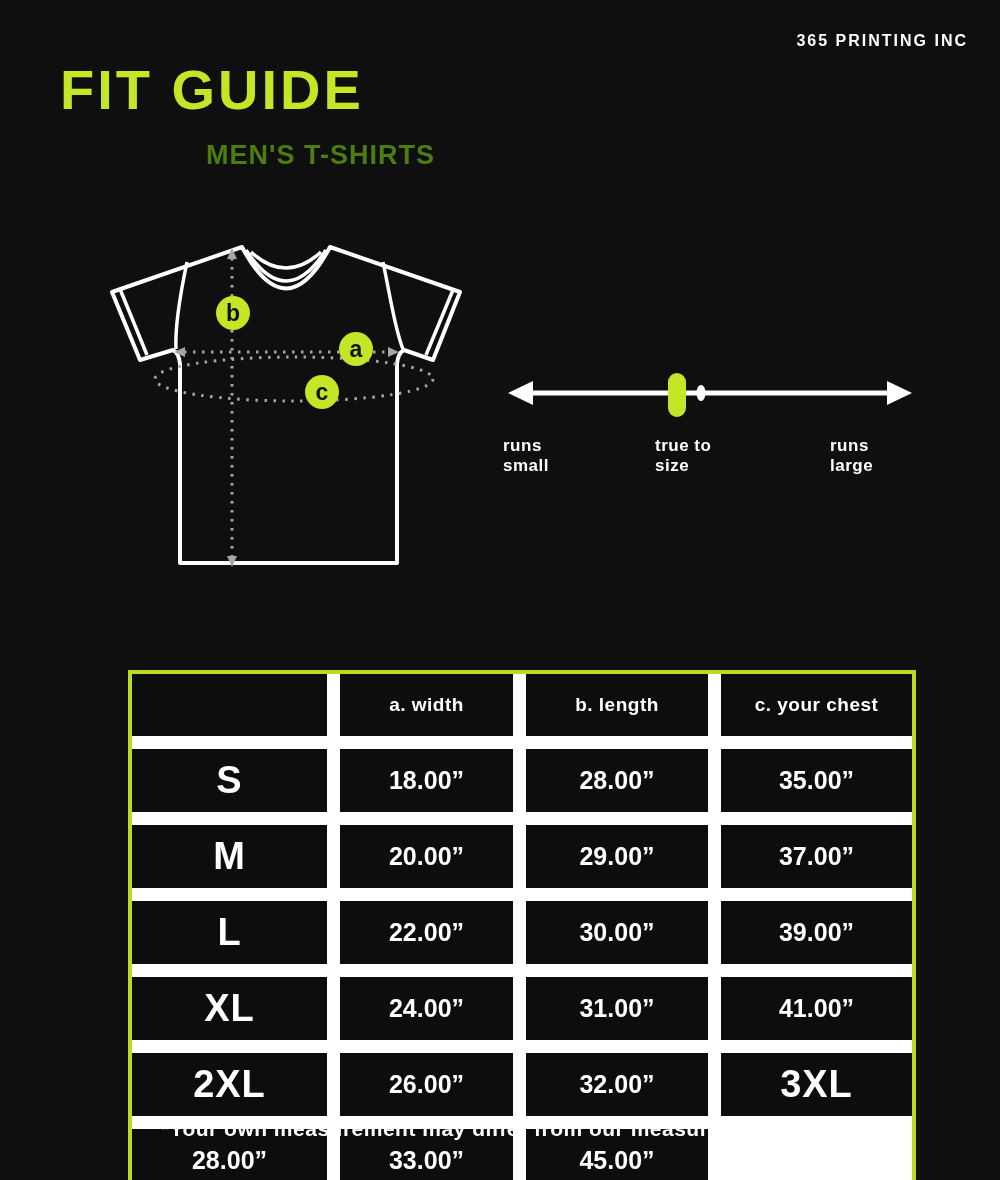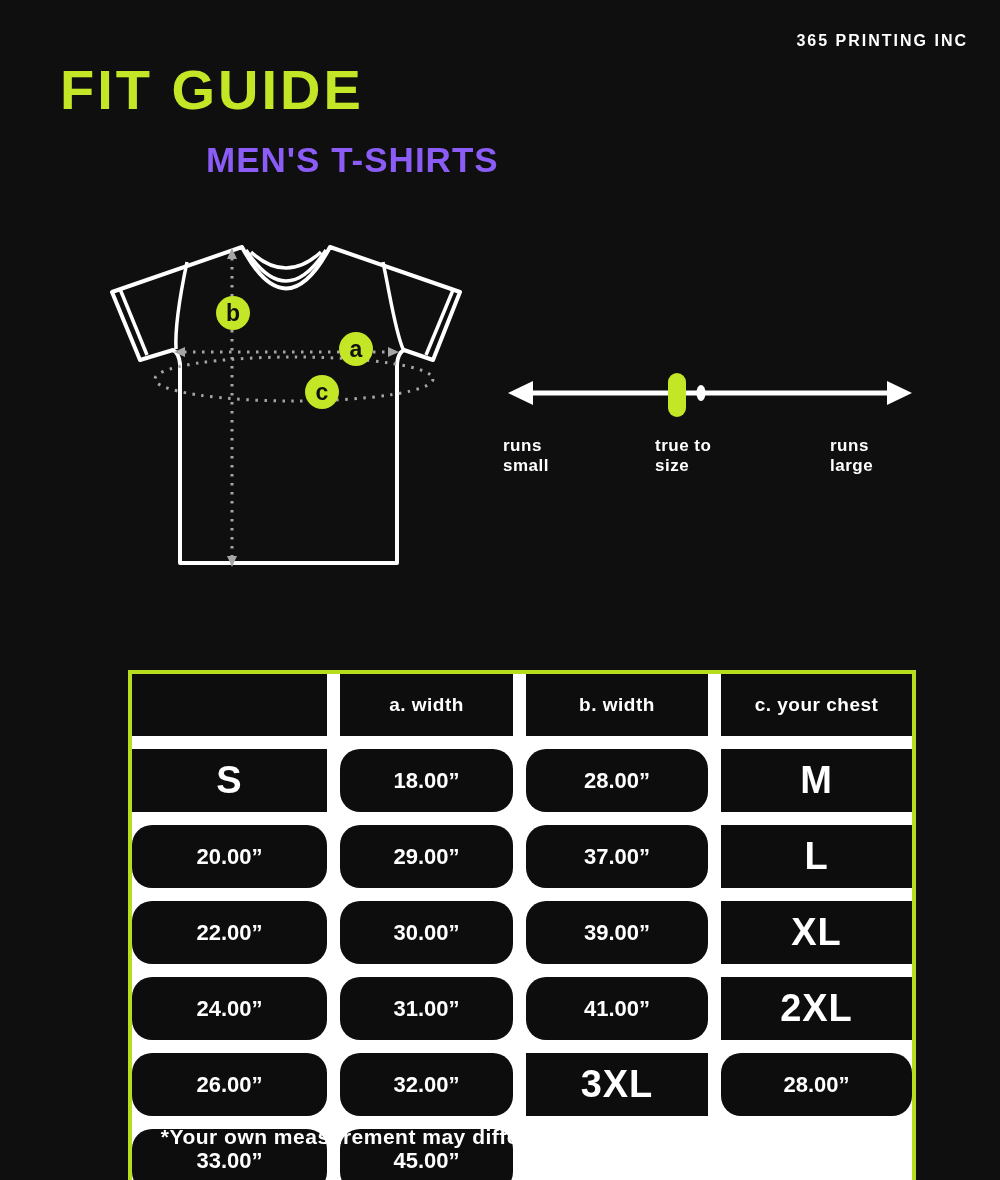--- a/index.html
+++ b/index.html
@@ -1,41 +1,41 @@
 <!DOCTYPE html>
 <html><head>
 <meta charset="utf-8">
 <style>
   html,body{margin:0;padding:0;background:#0f0f0f;}
   body{font-family:"Liberation Sans",sans-serif;-webkit-font-smoothing:antialiased;}
   .canvas{position:relative;width:1000px;height:1180px;background:#0f0f0f;overflow:hidden;}
 
   .brand{position:absolute;top:32px;right:32px;color:#fff;font-size:16px;font-weight:bold;letter-spacing:2px;}
   .title{position:absolute;left:60px;top:62px;color:#c3e627;font-size:56px;line-height:1;font-weight:bold;letter-spacing:3px;}
-  .subtitle{position:absolute;left:206px;top:142px;color:#8b5cf6;font-size:35px;line-height:1;font-weight:bold;letter-spacing:1px;text-align:center;}
+  .subtitle{position:absolute;left:206px;top:142px;color:#4d7c0f;font-size:27px;line-height:1;font-weight:bold;letter-spacing:1px;text-align:center;}
 
   .shirt-svg{position:absolute;left:95px;top:235px;}
   .scale-svg{position:absolute;left:505px;top:360px;}
 
   .scale-label{position:absolute;color:#fff;font-size:17px;line-height:20px;font-weight:bold;text-align:left;letter-spacing:.5px;}
   .scale-label.left{left:503px;top:436px;width:100px;}
   .scale-label.center{left:655px;top:436px;width:104px;}
   .scale-label.right{left:830px;top:436px;width:104px;}
 
   .size-table{position:absolute;left:128px;top:637px;display:grid;
     grid-template-columns:195px 173px 182px 191px;
     grid-template-rows:62px repeat(6,63px);
     gap:13px;background:#fff;border:4px solid #b8dd1f;margin-top:33px;}
   .cell{background:#0d0d0d;color:#fff;display:flex;align-items:center;justify-content:center;font-weight:bold;}
   .cell.header{font-size:19px;letter-spacing:.5px;}
   .cell.size{font-size:38px;letter-spacing:1px;}
-  .cell.val{font-size:22px;border-radius:20px;}
+  .cell.val{font-size:25px;}
 
   .footnote{position:absolute;left:0;top:1117px;width:1000px;text-align:center;color:#fff;
-    font-size:21px;font-weight:bold;letter-spacing:.5px;margin-top:8px;}
+    font-size:21px;font-weight:bold;letter-spacing:.5px;}
 </style>
 </head>
 <body>
 
 <div class="canvas">
 
   <div class="brand">365 PRINTING INC</div>
   <div class="title">FIT GUIDE</div>
   <div class="subtitle">MEN'S T-SHIRTS</div>
 
@@ -94,26 +94,27 @@
     <span style="display:block">size</span>
   </div>
   <div class="scale-label right">
     <span style="display:block">runs</span>
     <span style="display:block">large</span>
   </div>
 
   <div class="size-table">
     <div class="cell header"></div>
     <div class="cell header">a. width</div>
-    <div class="cell header">b. width</div>
+    <div class="cell header">b. length</div>
     <div class="cell header">c. your chest</div>
 
     <div class="cell size">S</div>
     <div class="cell val">18.00”</div>
     <div class="cell val">28.00”</div>
+    <div class="cell val">35.00”</div>
 
     <div class="cell size">M</div>
     <div class="cell val">20.00”</div>
     <div class="cell val">29.00”</div>
     <div class="cell val">37.00”</div>
 
     <div class="cell size">L</div>
     <div class="cell val">22.00”</div>
     <div class="cell val">30.00”</div>
     <div class="cell val">39.00”</div>

